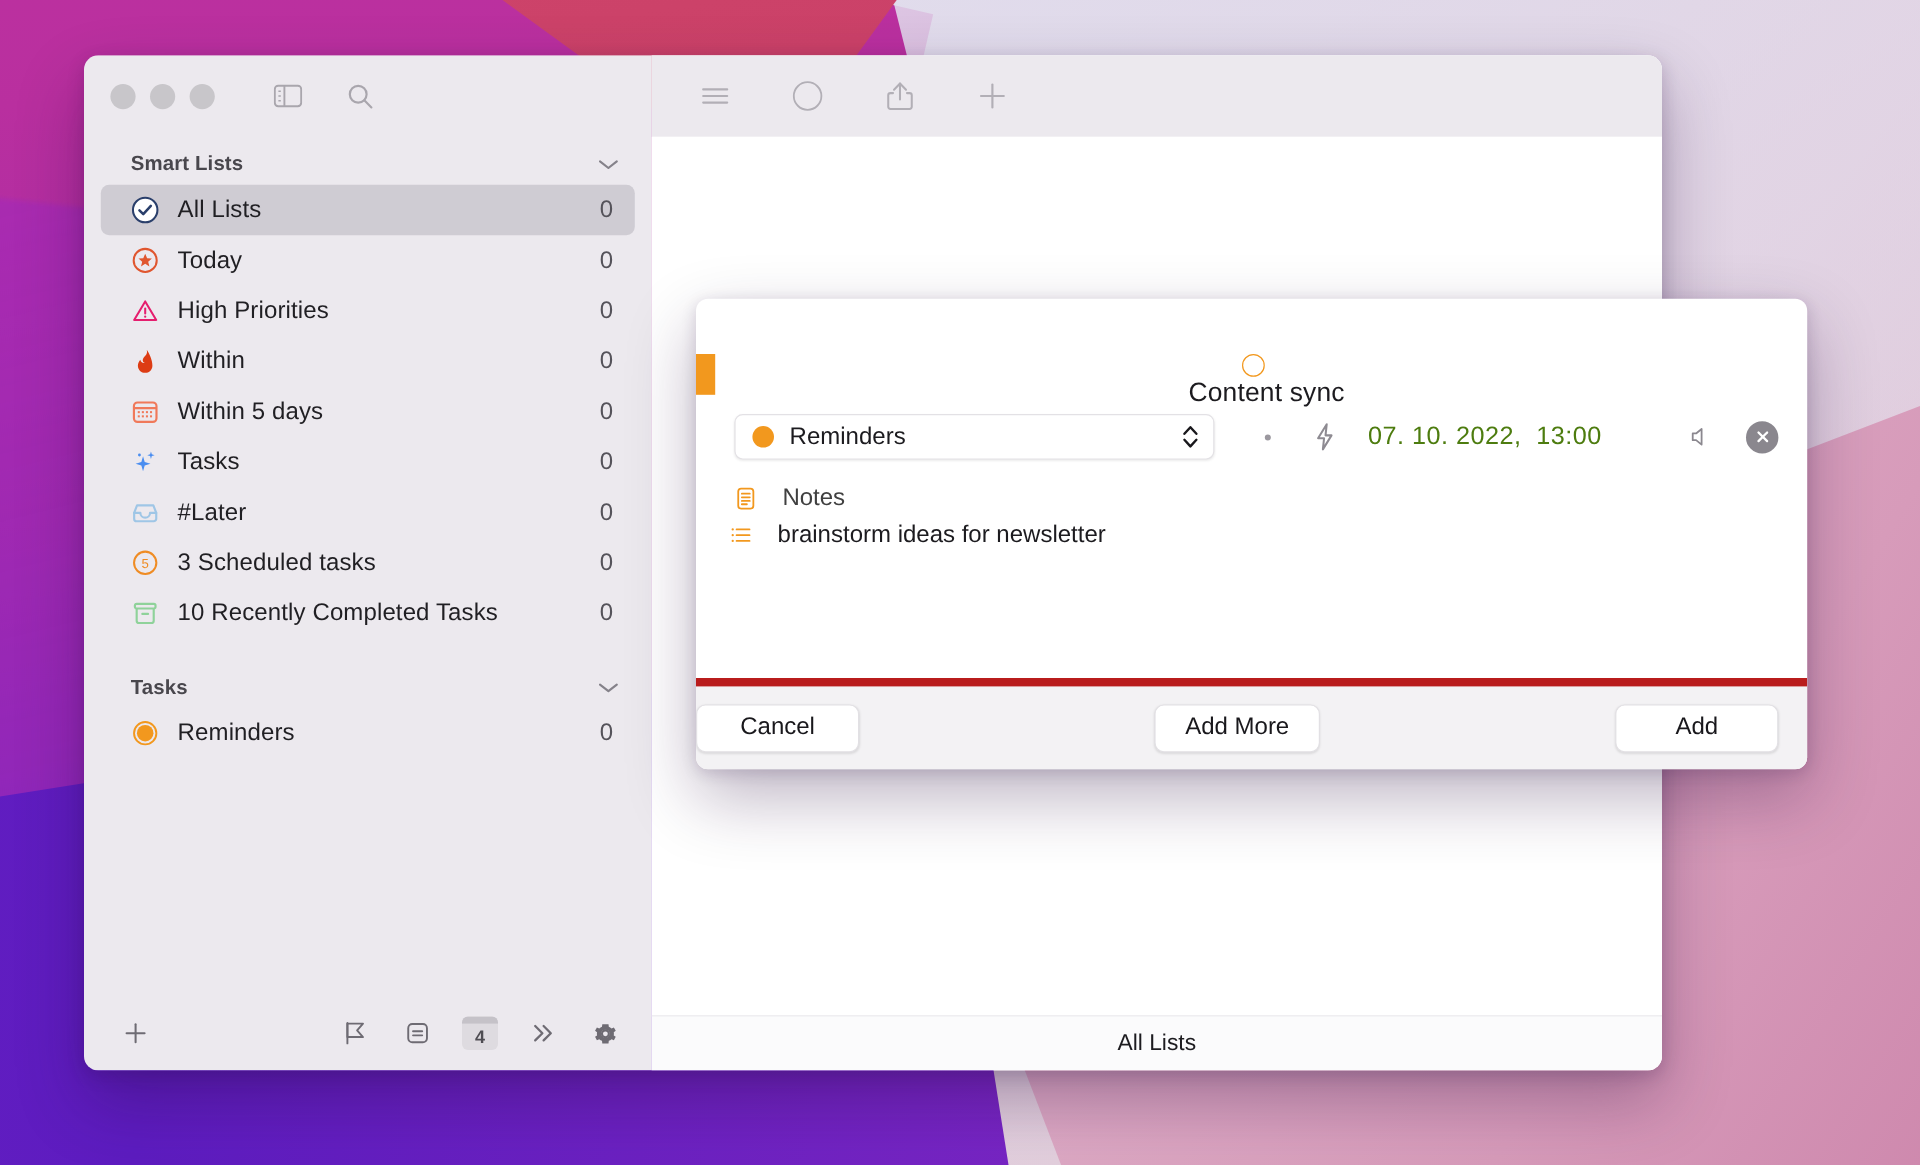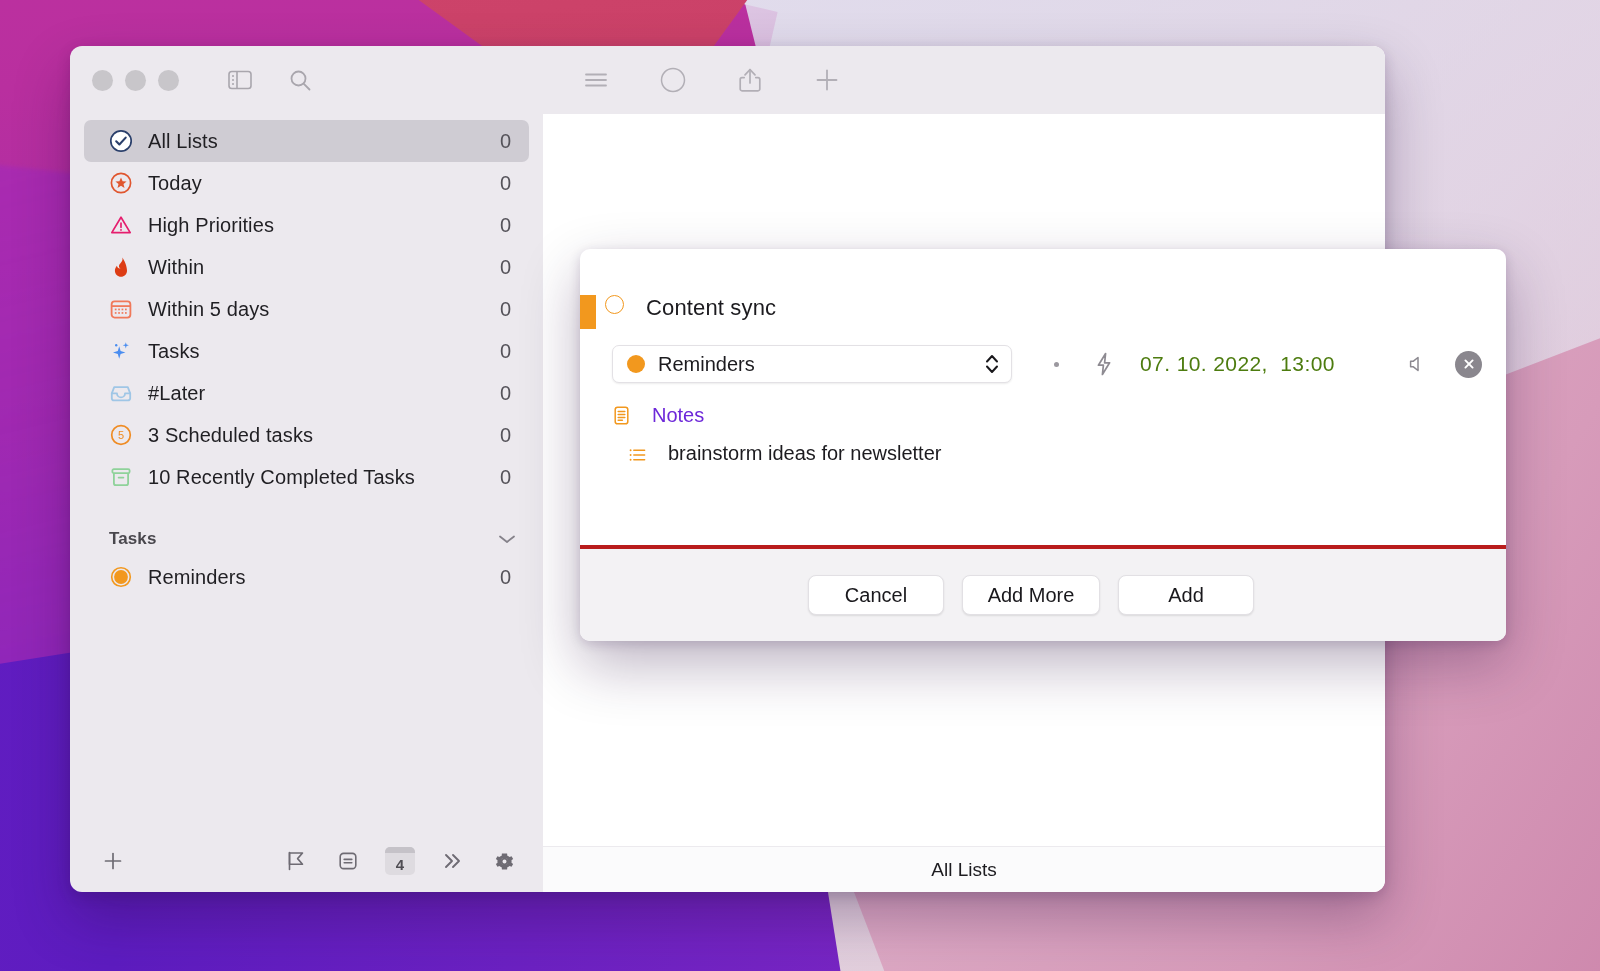--- a/index.html
+++ b/index.html
@@ -204,23 +204,24 @@
 
   #dlg-accent-bar {
     position: absolute;
     left: 0; top: 46px;
     width: 16px; height: 34px;
     background: #f2981e;
   }
 
   
   #dlg-title-row {
-    display: flex; 
+    display: flex; align-items: center;
     padding: 46px 0 0 25px;
     height: 80px;
+    flex-direction: column;
   }
   #dlg-radio {
     width: 19px; height: 19px; border-radius: 50%;
     border: 1.8px solid #f2981e;
     flex: none; margin-right: 22px;
   }
   #dlg-title-text { font-size: 22px; color: #1c1b1f; letter-spacing: .15px; }
 
   
   #dlg-meta-row {
@@ -252,36 +253,36 @@
     display: flex; align-items: center; justify-content: center;
     color: #ffffff; flex: none;
   }
 
   
   #dlg-notes-row {
     display: flex; align-items: center;
     padding: 25px 0 0 32px;
     height: 44px;
   }
-  #dlg-notes-label { font-size: 20px; color: #6d28d9; margin-left: 21px; }
+  #dlg-notes-label { font-size: 20px; color: #404040; margin-left: 21px; }
   #dlg-note-row {
-    display: flex; align-items: flex-end;
-    padding: 10px 0 0 48px;
+    display: flex; align-items: flex-start;
+    padding: 10px 0 0 28px;
     height: 40px;
   }
   #dlg-note-text { font-size: 20px; color: #1c1b1f; margin-left: 21px; }
 
   .note-ico { width: 19px; height: 21px; flex: none; display: flex; align-items: center; justify-content: center; color: #f2981e; }
 
   
   #dialog-footer {
-    height: 96px; flex: none;
+    height: 76px; flex: none;
     background: #f3f2f4;
-    border-top: 4px solid #b91c1c;
-    display: flex; align-items: center; justify-content: center;
+    border-top: 7px solid #b91c1c;
+    display: flex; align-items: center; justify-content: space-between;
     padding-right: 24px;
     gap: 18px;
   }
   .dlg-btn {
     height: 40px;
     min-width: 104px;
     padding: 0 20px;
     background: #ffffff;
     border: 1px solid #e2e0e4;
     border-radius: 8px;
@@ -331,20 +332,28 @@
         <div class="tb-icon" id="tb-search">
           <svg width="24" height="24" viewBox="0 0 24 24" fill="none" stroke="currentColor" stroke-width="1.8" stroke-linecap="round">
             <circle cx="10.5" cy="10.5" r="7"></circle>
             <line x1="15.6" y1="15.6" x2="21.5" y2="21.5"></line>
           </svg>
         </div>
       </div>
 
       <div id="sidebar-scroll">
 
+        <div class="group-header">
+          <span class="gh-title">Smart Lists</span>
+          <span class="gh-chevron">
+            <svg width="20" height="12" viewBox="0 0 20 12" fill="none" stroke="currentColor" stroke-width="1.8" stroke-linecap="round" stroke-linejoin="round">
+              <polyline points="3,3.5 10,9 17,3.5"></polyline>
+            </svg>
+          </span>
+        </div>
 
         <div class="list-row selected">
           <span class="row-icon">
             <svg width="24" height="24" viewBox="0 0 24 24" fill="none">
               <circle cx="12" cy="12" r="10.2" fill="#ffffff" stroke="#2a3f6b" stroke-width="1.7"></circle>
               <polyline points="7.2,12.3 10.4,15.5 16.7,8.6" fill="none" stroke="#2a3f6b" stroke-width="2.1" stroke-linecap="round" stroke-linejoin="round"></polyline>
             </svg>
           </span>
           <span class="row-label">All Lists</span>
           <span class="row-count">0</span>

